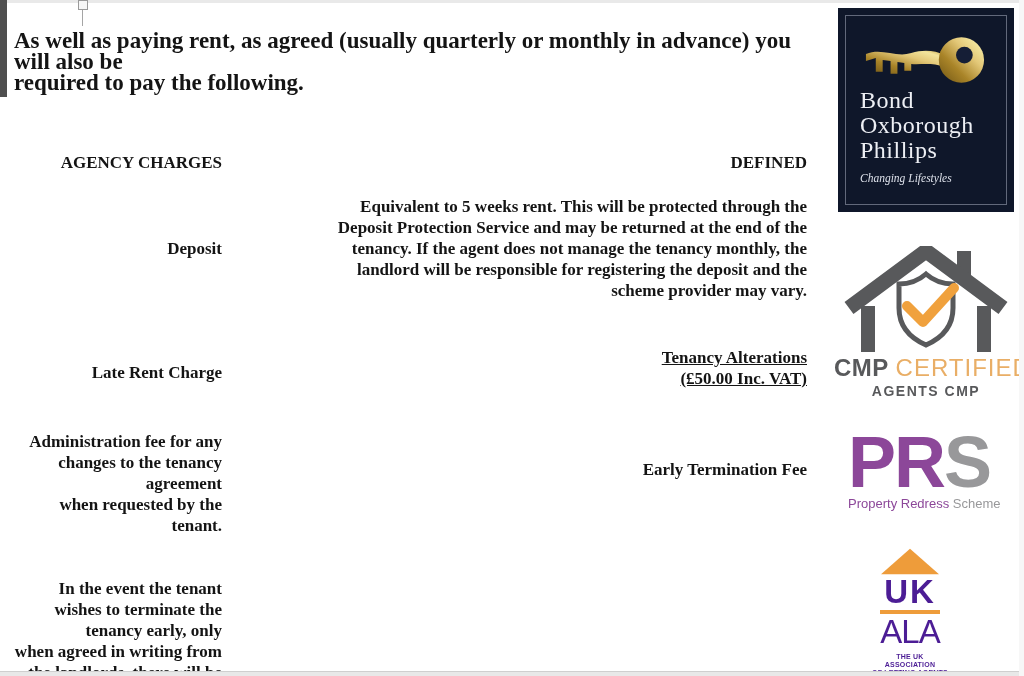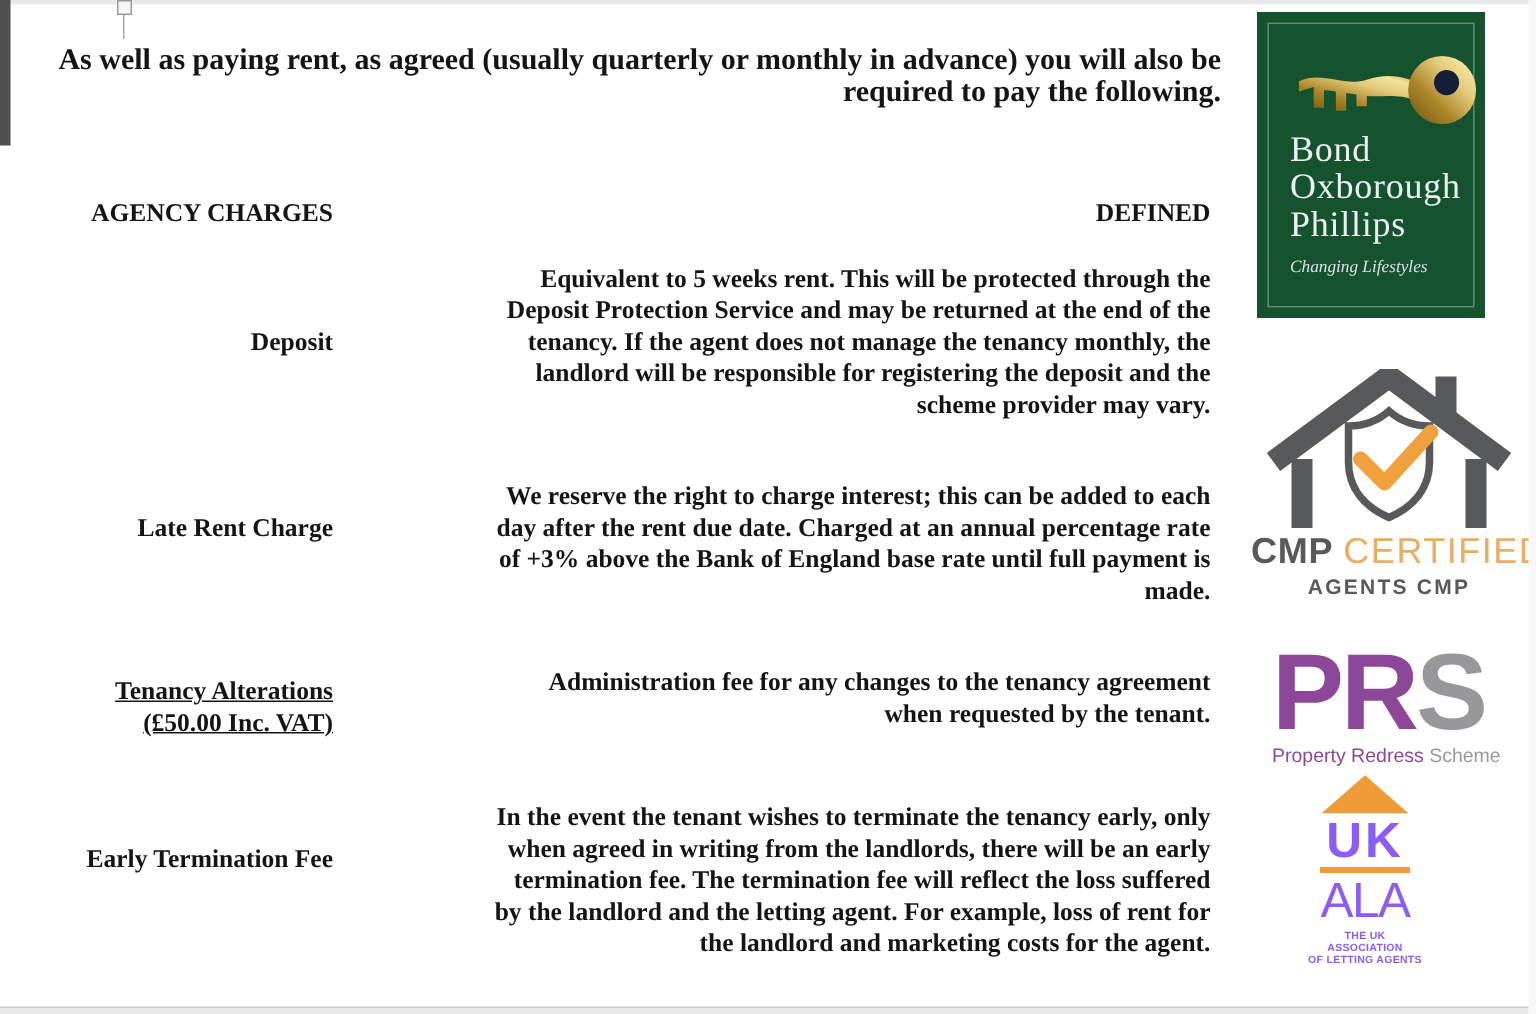--- a/index.html
+++ b/index.html
@@ -11,34 +11,34 @@
   .top-edge{position:absolute;top:0;left:0;right:0;height:3px;background:#e9e9e9;}
   .right-edge{position:absolute;top:0;right:0;bottom:0;width:5px;background:#f7f7f7;}
   .bottom-bar{position:absolute;left:0;right:0;bottom:0;height:4px;background:#e8e8e8;border-top:1px solid #cfcfcf;}
   .left-scrollbar{position:absolute;top:0;left:0;width:7px;height:97px;background:#4f4f4f;}
   .cursor{position:absolute;left:78px;top:0;}
   .cursor-box{width:8px;height:8px;border:1px solid #9a9a9a;background:#f6f6f6;}
   .cursor-stem{width:1px;height:16px;background:#a5a5a5;margin-left:4px;}
 
   
   .doc{position:absolute;left:14px;top:30px;width:800px;color:#141414;font-weight:bold;}
-  .intro{margin:0 0 59px 0;font-size:20px;line-height:21px;white-space:pre-line;text-align:right;}
+  .intro{margin:0 0 59px 0;font-size:23px;line-height:21px;white-space:pre-line;}
   .charges-table{display:grid;grid-template-columns:208px 585px;}
   .cell{font-size:17px;line-height:21px;white-space:pre-line;text-align:right;}
   .cell-h{margin-bottom:23px;}
   .r1{margin-bottom:40px;}
   .r2{margin-bottom:40px;}
   .r3{margin-bottom:42px;}
   .lbl1{padding-top:42px;}
   .lbl2{padding-top:21px;}
   .lbl3{padding-top:6px;text-decoration:underline;}
   .lbl4{padding-top:28px;}
 
   
-  .logo-bond{position:absolute;left:838px;top:8px;width:152px;height:204px;background:#14532d;}
+  .logo-bond{position:absolute;left:838px;top:8px;width:176px;height:204px;background:#0f172a;}
   .bond-border{position:absolute;top:7px;left:7px;right:7px;bottom:7px;border:1px solid rgba(200,206,222,0.45);}
   .bond-key{position:absolute;left:24px;top:26px;width:126px;height:52px;}
   .bond-name{position:absolute;left:22px;top:80px;font-size:24px;line-height:25px;color:#edeff4;font-weight:400;letter-spacing:0.5px;}
   .bond-tagline{position:absolute;left:22px;top:164px;font-style:italic;font-size:11.5px;color:#dde1ea;}
 
   
   .logo-cmp{position:absolute;left:834px;top:246px;width:184px;text-align:center;font-family:"Liberation Sans",sans-serif;}
   .cmp-house{display:block;margin:0 auto;width:174px;height:106px;}
   .cmp-line1{margin-top:2px;font-size:24px;font-weight:bold;color:#58595b;letter-spacing:0.5px;white-space:nowrap;}
   .cmp-light{color:#e9ae66;font-weight:normal;letter-spacing:1px;}
@@ -47,21 +47,21 @@
   
   .logo-prs{position:absolute;left:848px;top:432px;width:160px;font-family:"Liberation Sans",sans-serif;}
   .prs-letters{font-weight:bold;font-size:72px;line-height:60px;letter-spacing:-2px;}
   .prs-purple{color:#8c4799;}
   .prs-gray{color:#98989a;}
   .prs-tagline{margin-top:4px;font-size:13px;white-space:nowrap;}
   .prs-tag-purple{color:#8c4799;}
   .prs-tag-gray{color:#98989a;}
 
   
-  .logo-ukala{position:absolute;left:872px;top:516px;width:76px;text-align:center;color:#8b5cf6;font-family:"Liberation Sans",sans-serif;}
+  .logo-ukala{position:absolute;left:872px;top:548px;width:76px;text-align:center;color:#4c1d95;font-family:"Liberation Sans",sans-serif;}
   .ukala-roof{display:block;margin:0 auto;width:58px;height:27px;}
   .ukala-uk{margin-top:1px;font-size:33px;font-weight:bold;letter-spacing:2px;line-height:32px;}
   .ukala-divider{width:60px;height:4px;background:#ee9c3a;margin:2px auto;}
   .ukala-ala{font-size:33px;font-weight:normal;letter-spacing:-1px;line-height:32px;}
   .ukala-tag{margin-top:5px;font-size:7px;font-weight:bold;line-height:8px;letter-spacing:0.2px;}
 </style>
 </head>
 <body>
 
 <div>
@@ -82,24 +82,20 @@
       <div class="cell cell-h">DEFINED</div>
 
       <div class="cell r1 lbl1">Deposit</div>
       <div class="cell r1">Equivalent to 5 weeks rent. This will be protected through the
 Deposit Protection Service and may be returned at the end of the
 tenancy. If the agent does not manage the tenancy monthly, the
 landlord will be responsible for registering the deposit and the
 scheme provider may vary.</div>
 
       <div class="cell r2 lbl2">Late Rent Charge</div>
-      <div class="cell r2">We reserve the right to charge interest; this can be added to each
-day after the rent due date. Charged at an annual percentage rate
-of +3% above the Bank of England base rate until full payment is
-made.</div>
 
       <div class="cell r3 lbl3">Tenancy Alterations
 (£50.00 Inc. VAT)</div>
       <div class="cell r3">Administration fee for any changes to the tenancy agreement
 when requested by the tenant.</div>
 
       <div class="cell lbl4">Early Termination Fee</div>
       <div class="cell">In the event the tenant wishes to terminate the tenancy early, only
 when agreed in writing from the landlords, there will be an early
 termination fee. The termination fee will reflect the loss suffered

